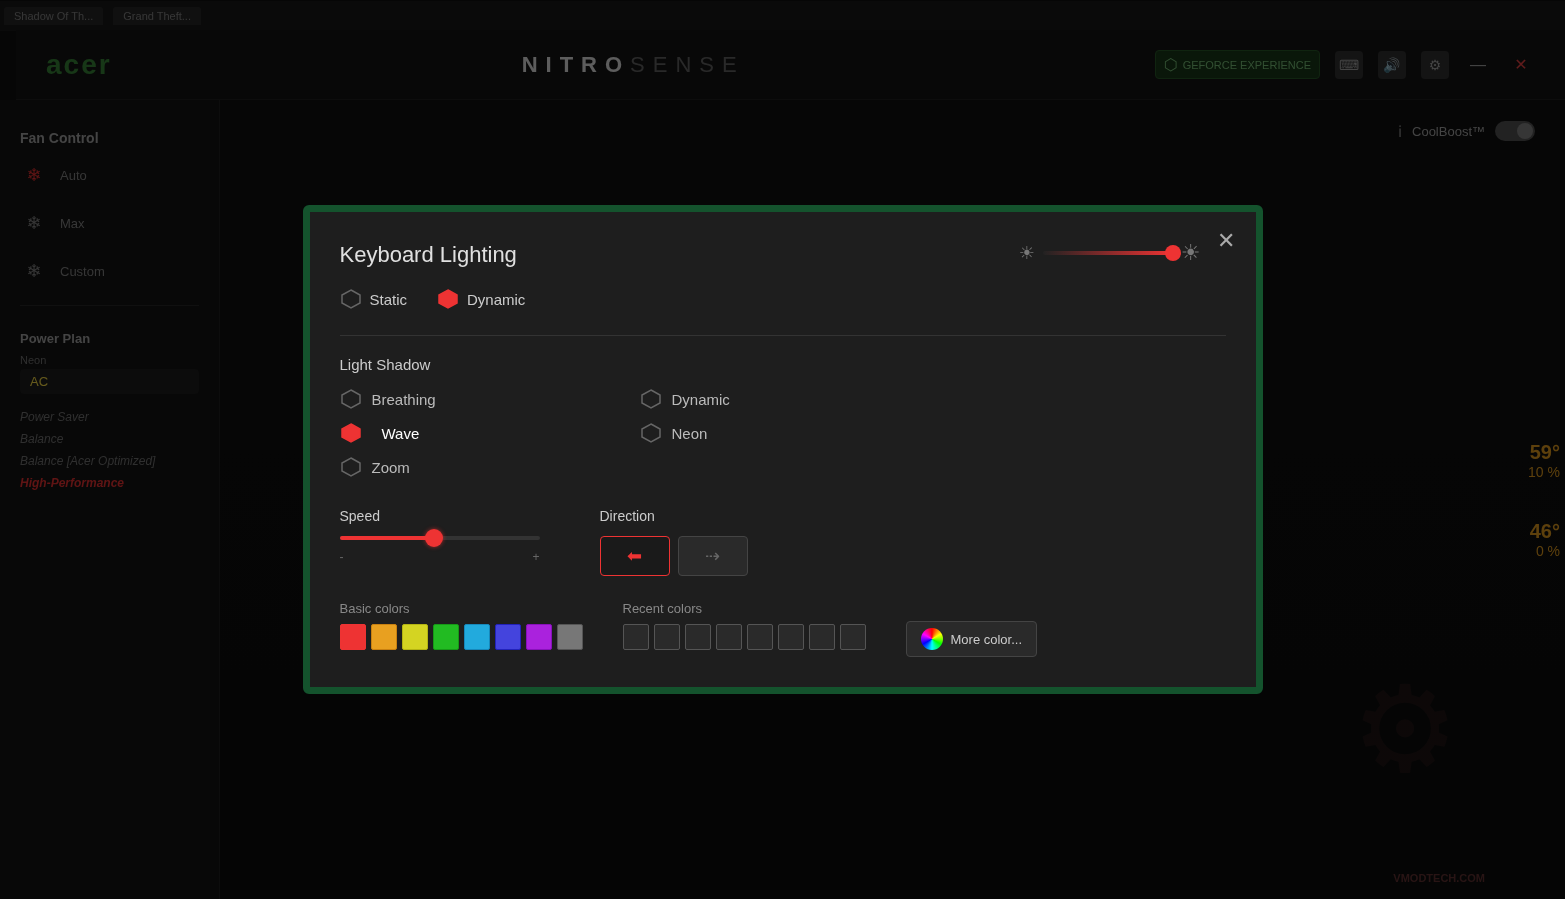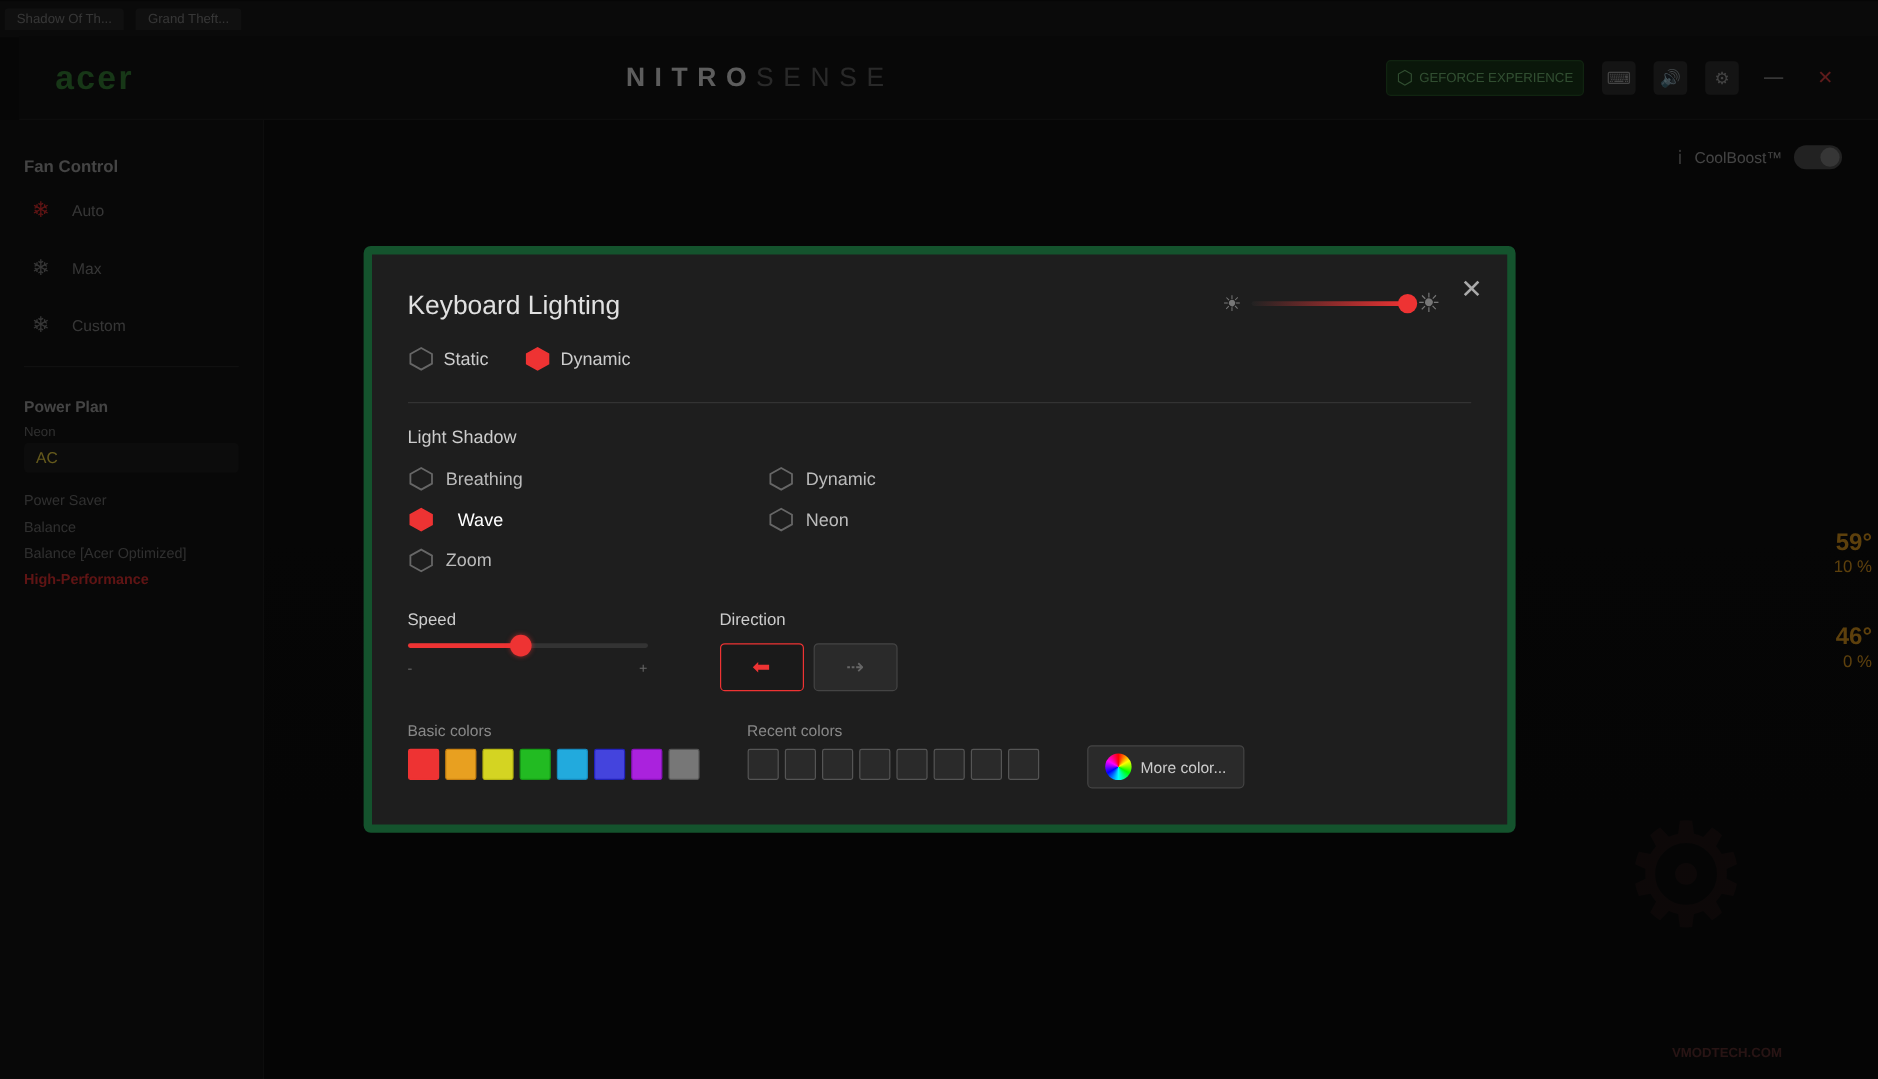--- a/index.html
+++ b/index.html
@@ -163,20 +163,21 @@
       font-size: 13px;
       background: #1e1e1e;
       padding: 5px 10px;
       border-radius: 4px;
       margin-bottom: 12px;
     }
     .power-option {
       color: #777;
       font-size: 12px;
       padding: 4px 0;
+      font-style: italic;
     }
     .power-option.active-red { color: #e33; font-weight: 600; }
 
     
     .content {
       flex: 1;
       padding: 20px 30px;
       position: relative;
     }
 

